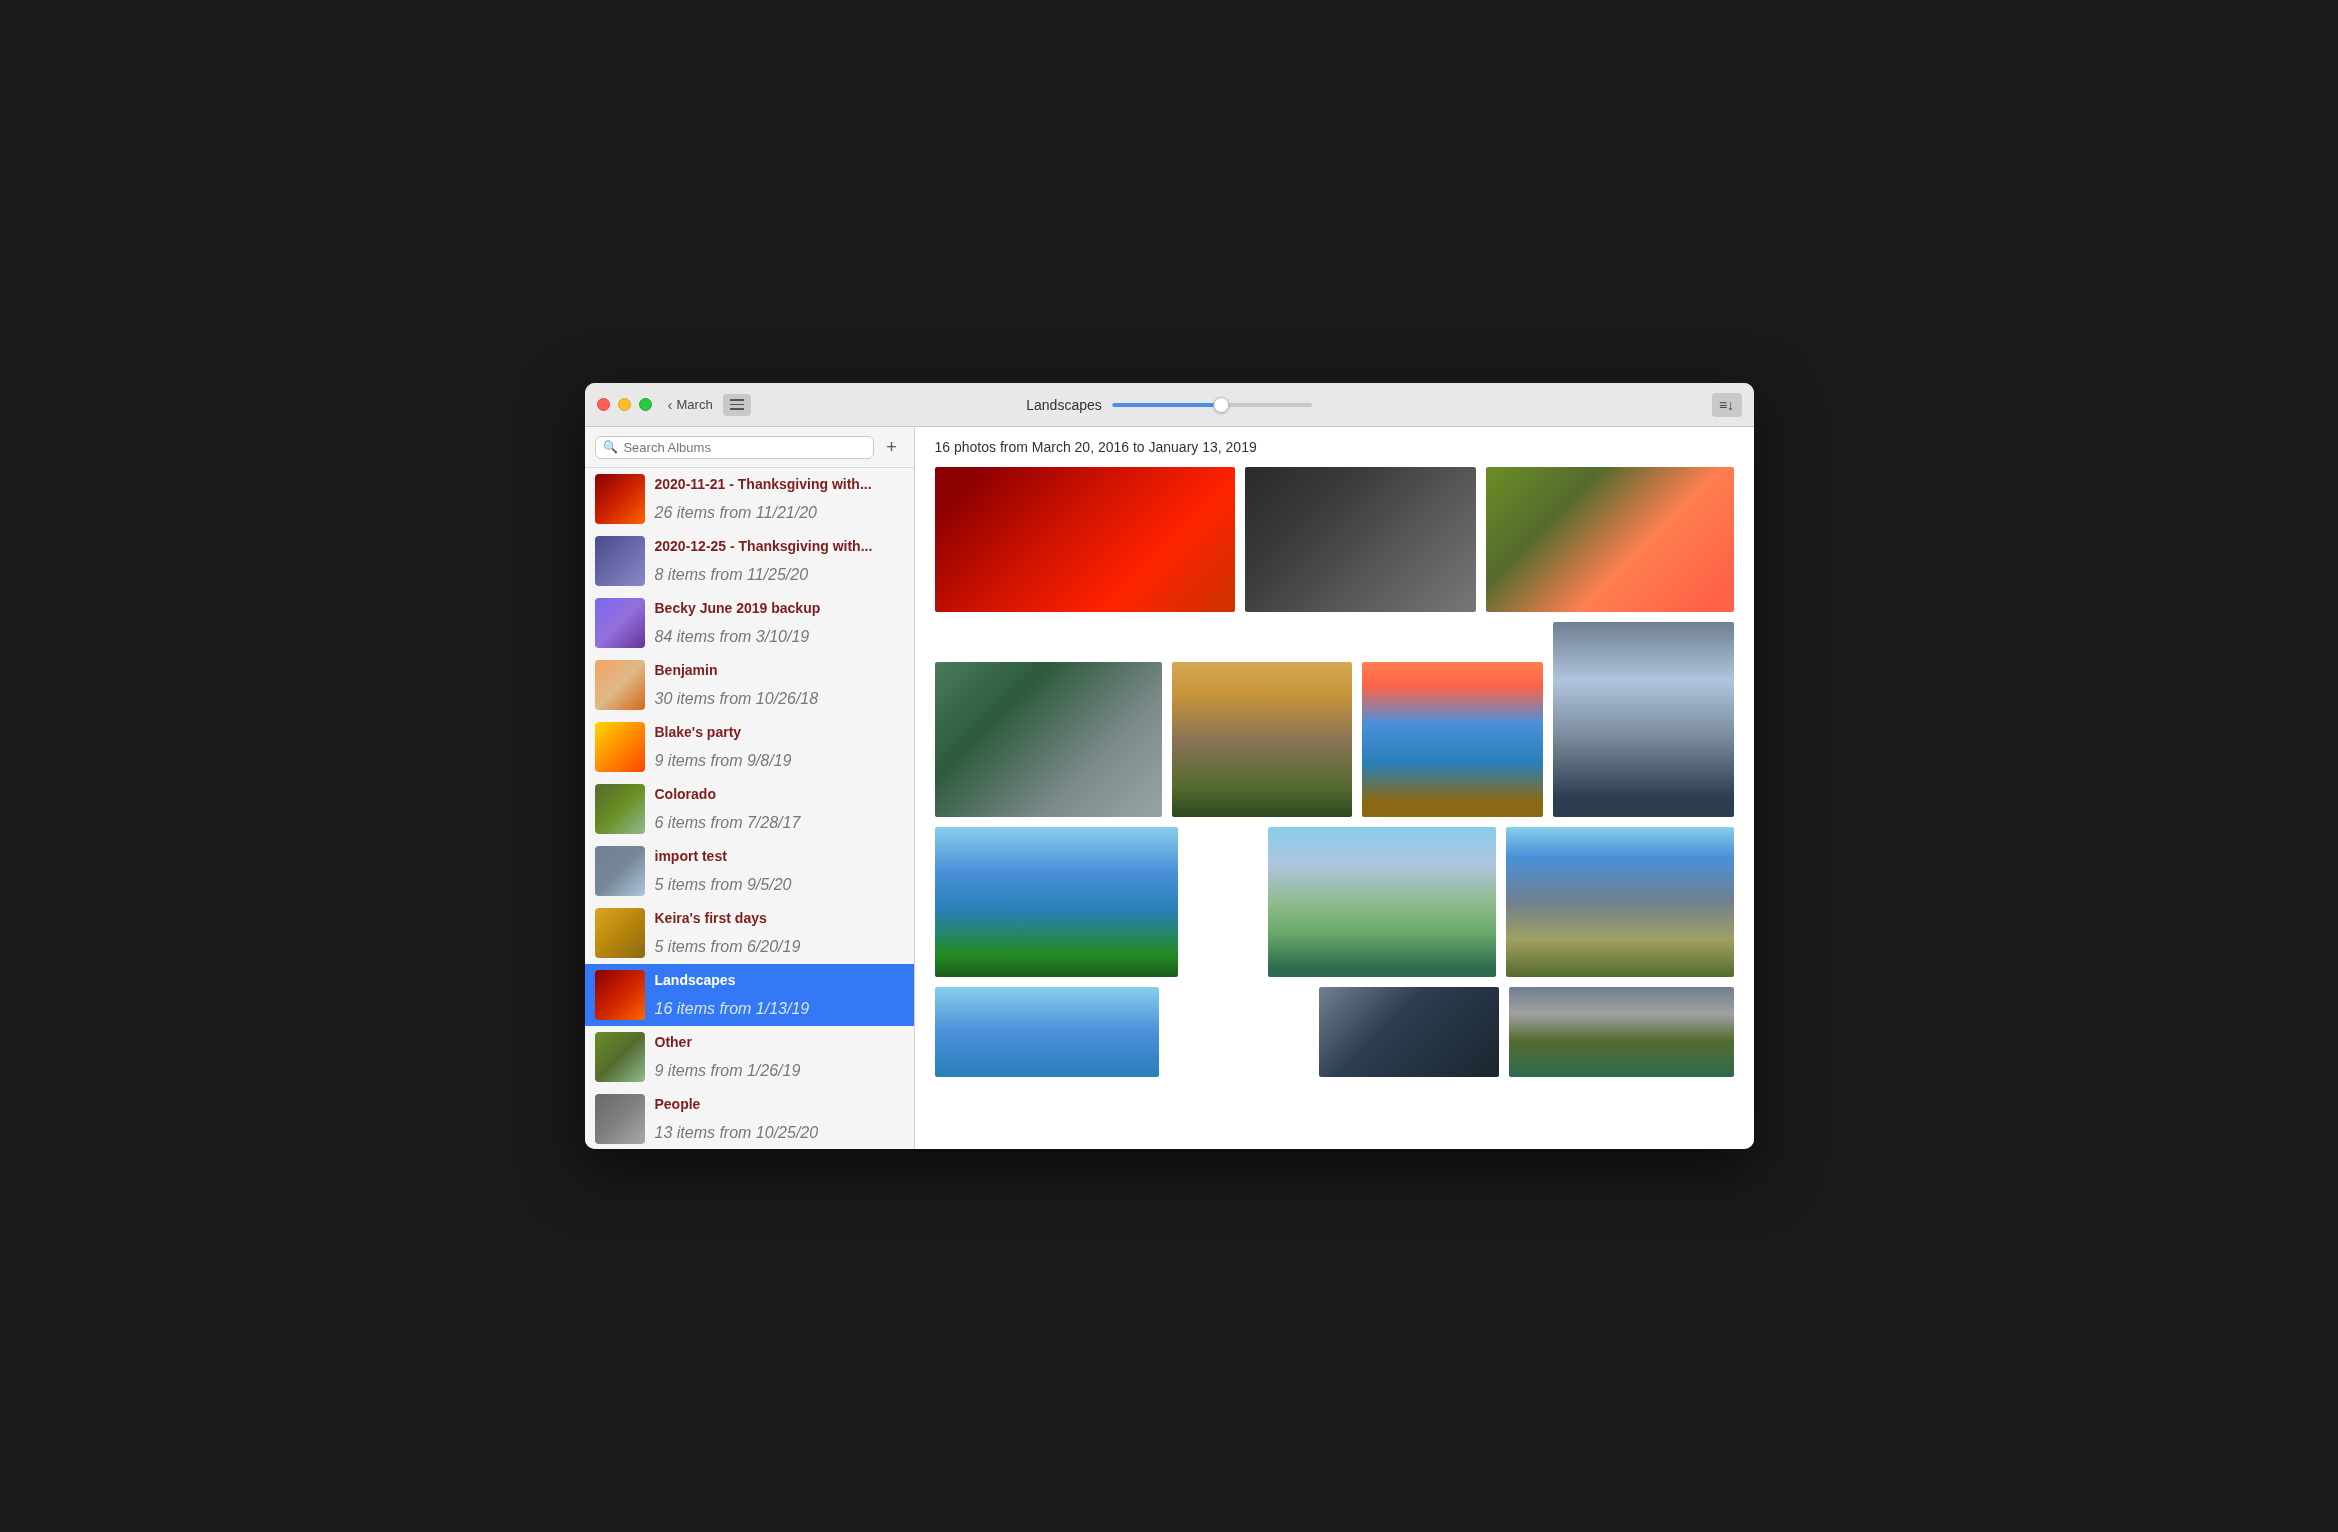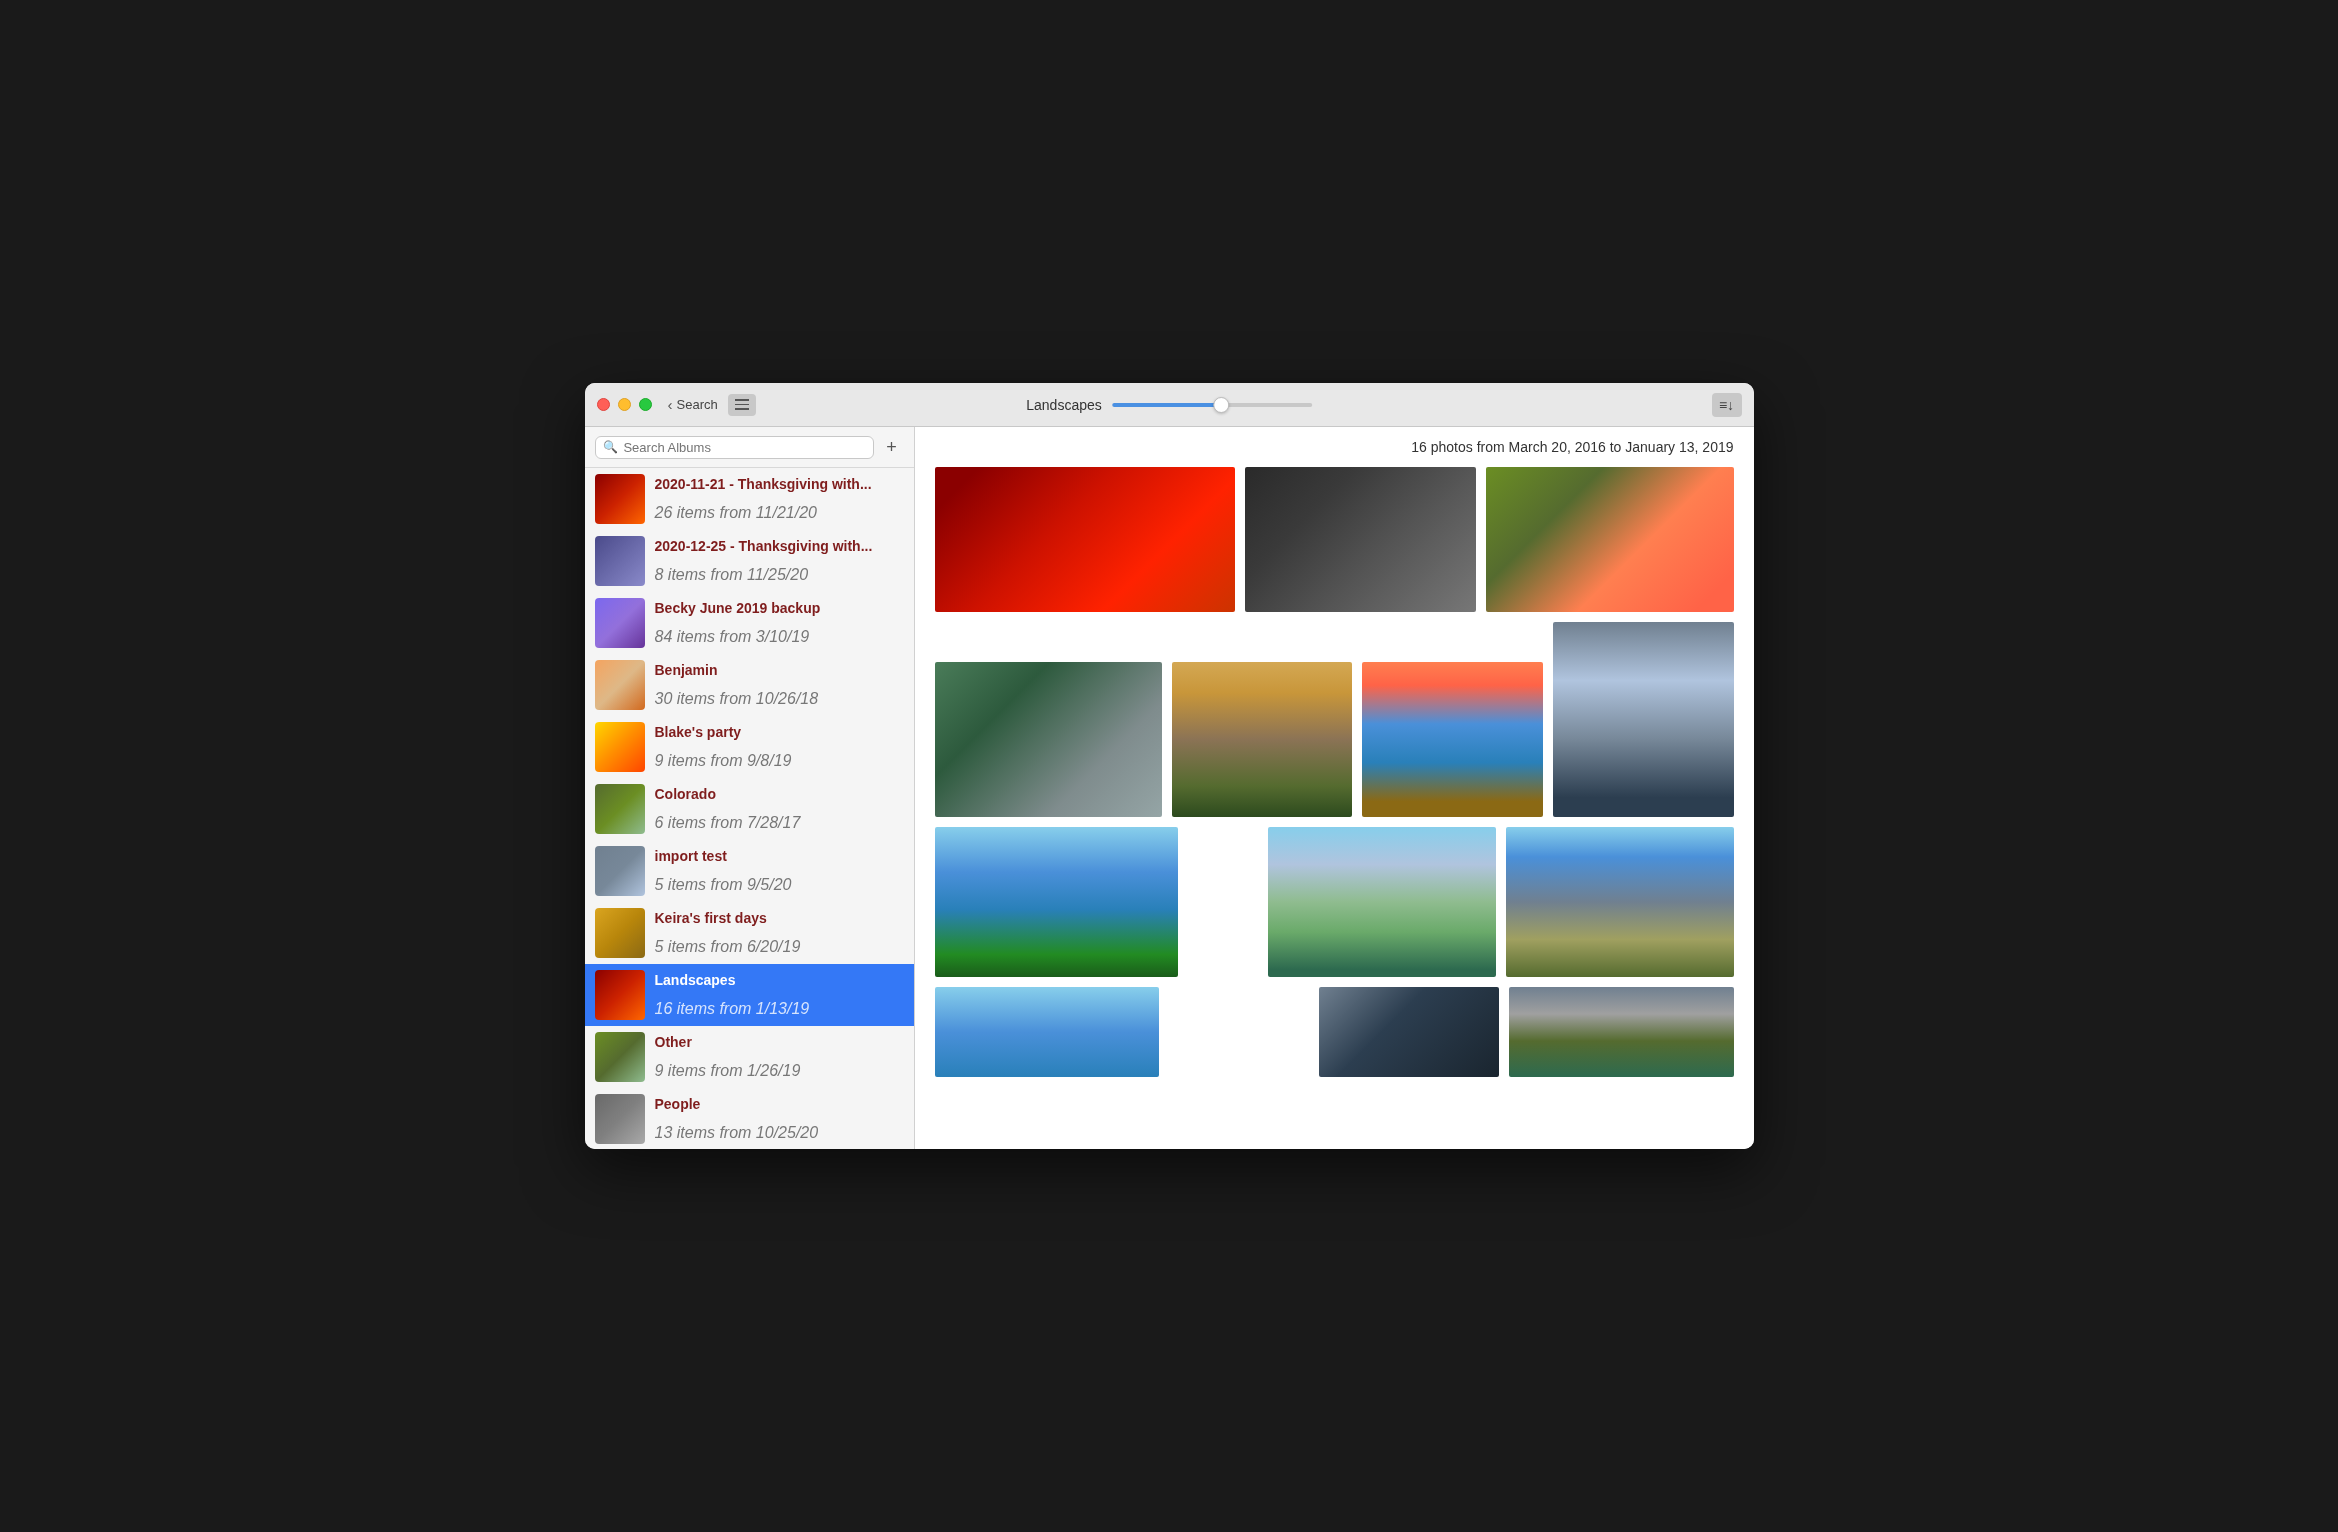--- a/index.html
+++ b/index.html
@@ -229,21 +229,21 @@
     }
     .main-content {
       flex: 1;
       background: white;
       display: flex;
       flex-direction: column;
       overflow: hidden;
     }
     .photo-count-bar {
       padding: 12px 20px;
-      text-align: right;
+      text-align: left;
       font-size: 14px;
       color: #333;
       flex-shrink: 0;
     }
     .photo-grid {
       flex: 1;
       overflow-y: auto;
       padding: 0 20px 20px;
     }
     .photo-grid::-webkit-scrollbar { width: 8px; }
@@ -282,21 +282,21 @@
 
   <div class="titlebar">
     <div class="traffic-lights">
       <div class="traffic-light close"></div>
       <div class="traffic-light minimize"></div>
       <div class="traffic-light maximize"></div>
     </div>
     <div class="nav-buttons">
       <div class="back-btn">
         <span class="chevron">‹</span>
-        <span>Search</span>
+        <span>March</span>
       </div>
       <div class="menu-btn">
         <span></span>
         <span></span>
         <span></span>
       </div>
     </div>
     <div class="titlebar-center">
       <span class="album-title">Landscapes</span>
       <div class="slider-container">

